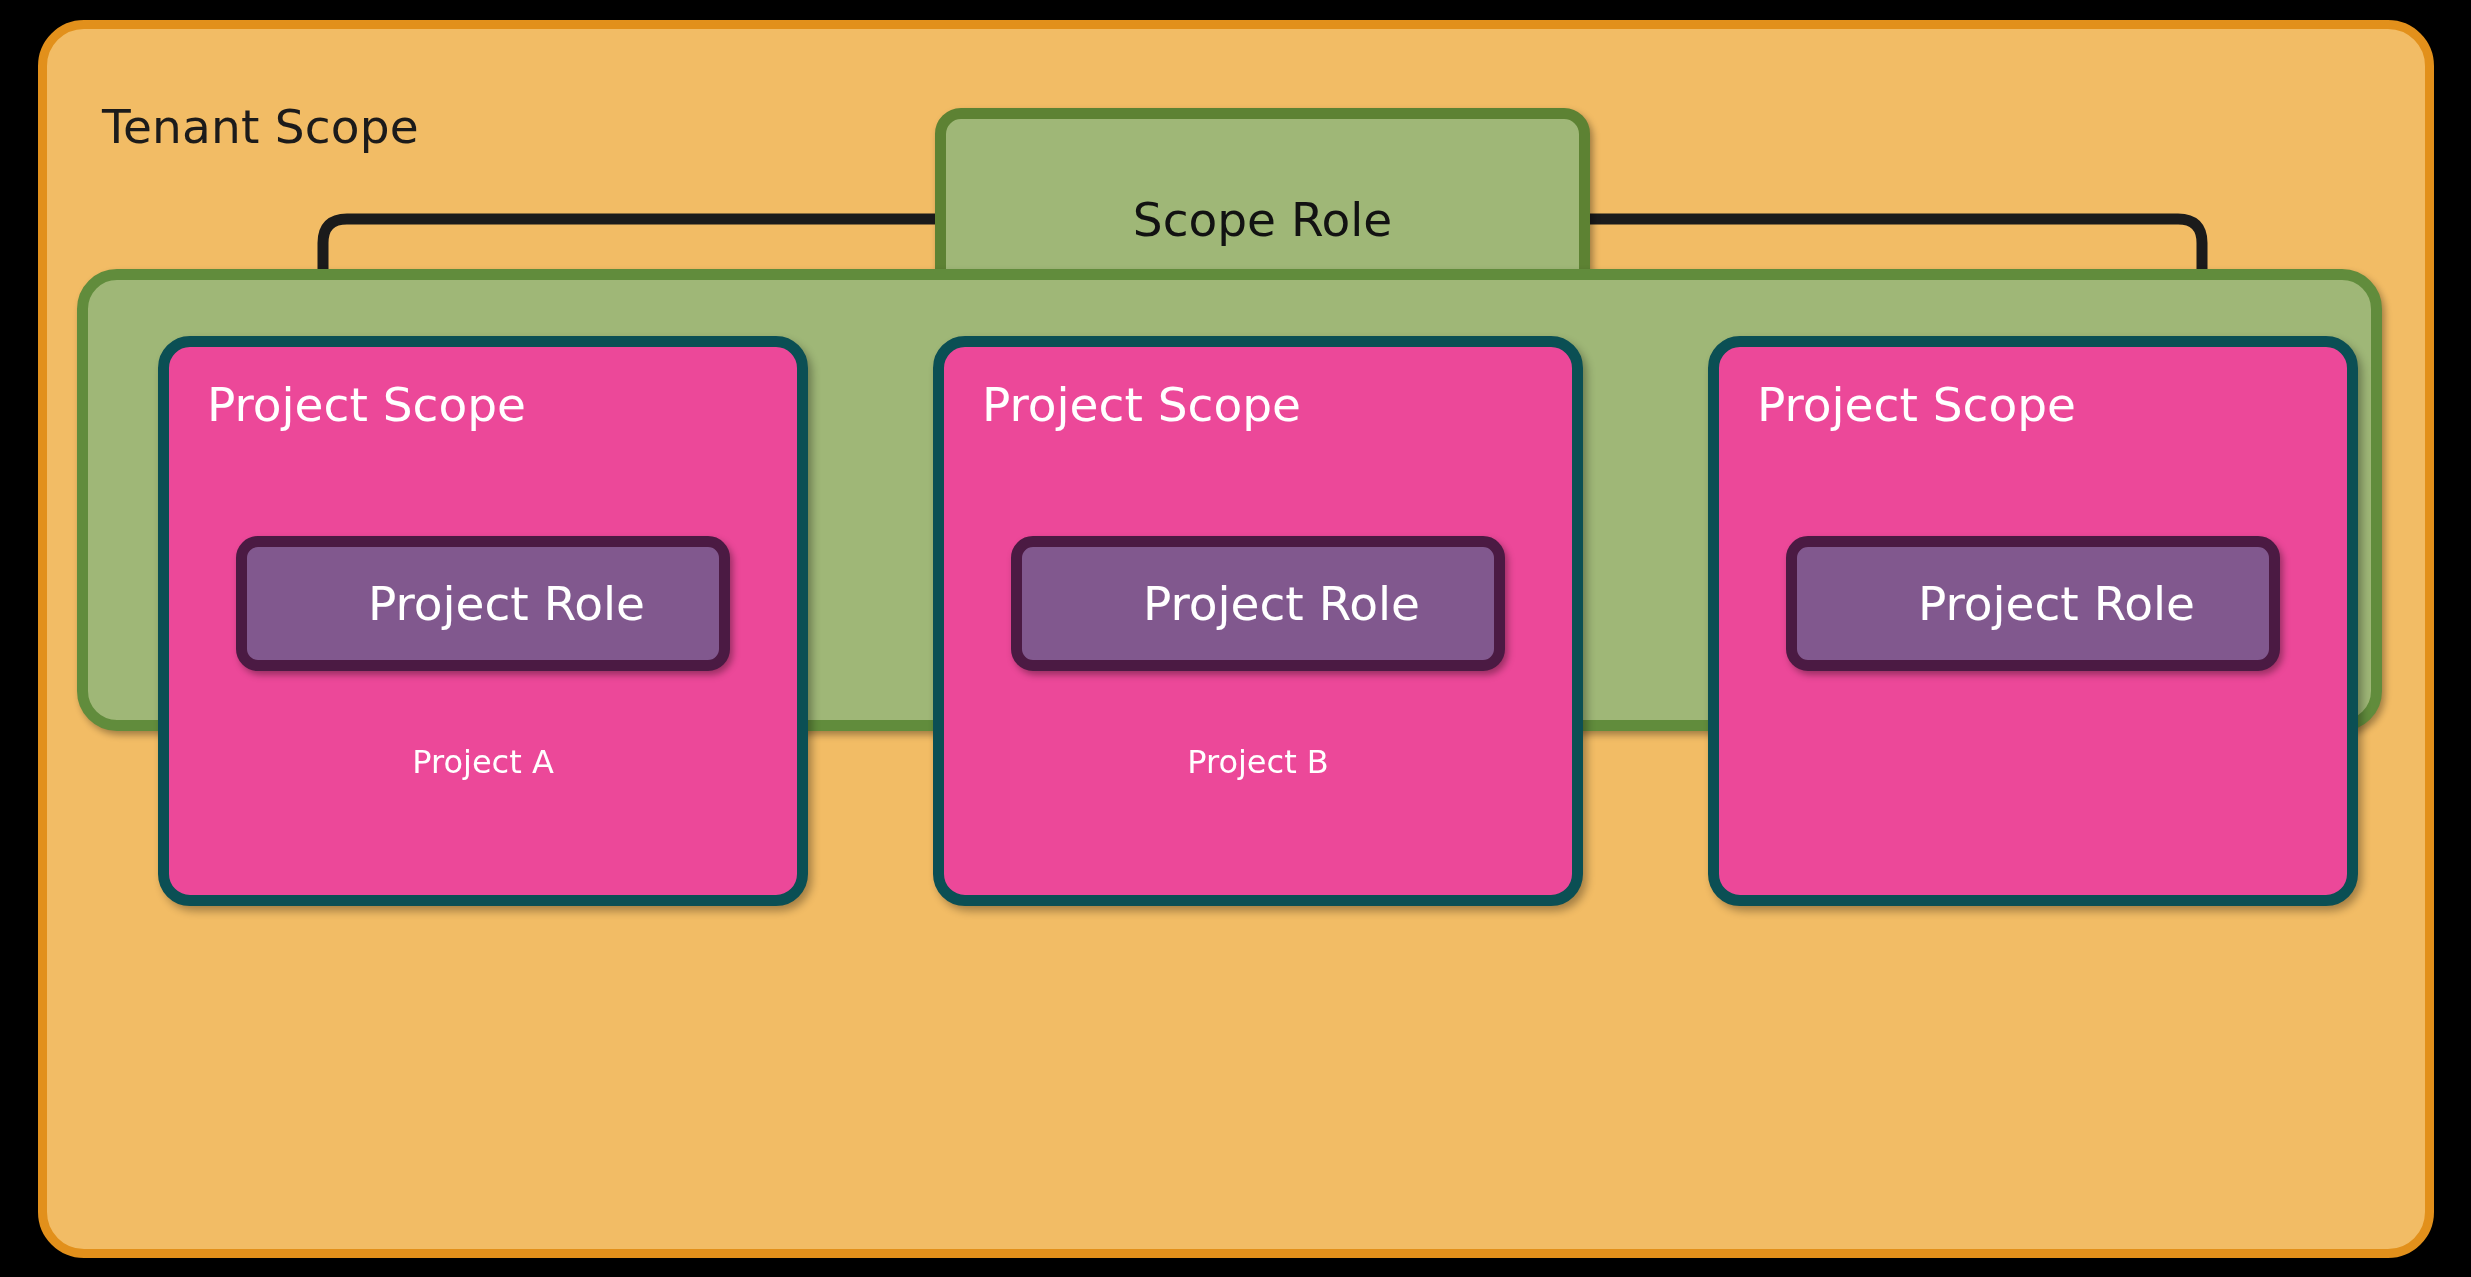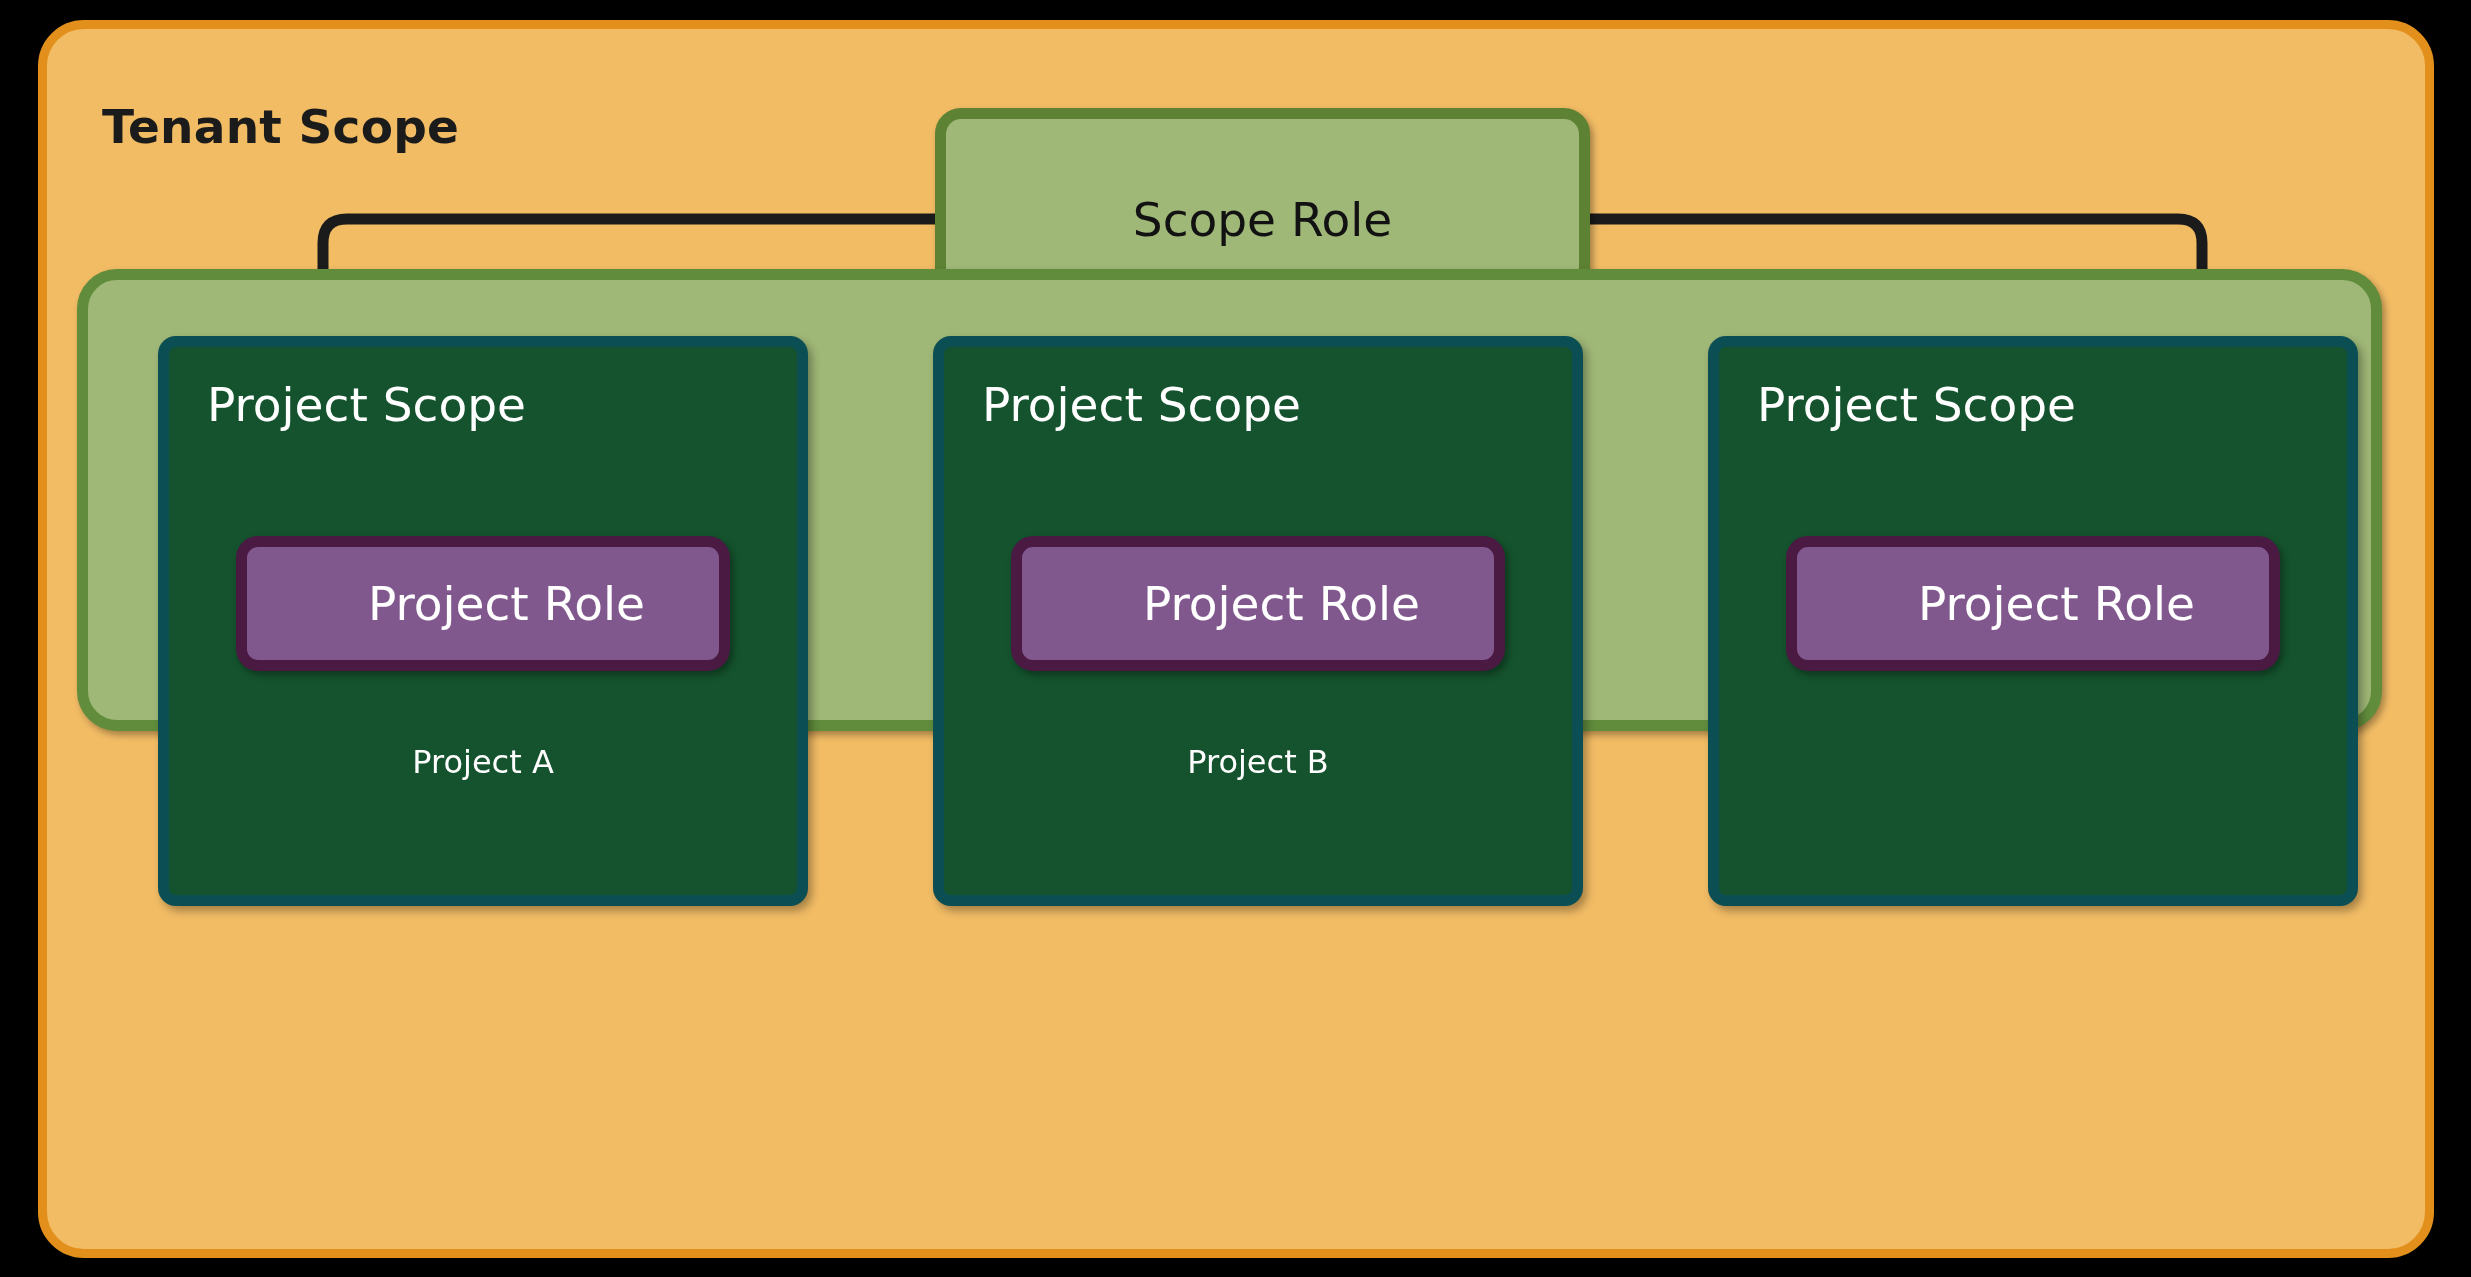--- a/index.html
+++ b/index.html
@@ -35,21 +35,21 @@
     border: 9px solid #E2901B;
     border-radius: 46px;
     box-shadow: 3px 3px 6px rgba(0,0,0,0.45);
   }
 
   #tenant-scope-label {
     position: absolute;
     left: 55px;
     top: 70px;
     font-size: 47px;
-    font-weight: 700;
+    font-weight: 400;
     color: #1C1B1B;
     letter-spacing: 0.2px;
     white-space: nowrap;
   }
 
   
   #tenant-role {
     position: absolute;
     left: 888px;
     top: 79px;
@@ -84,23 +84,23 @@
     box-shadow: 3px 4px 7px rgba(0,0,0,0.33);
   }
 
   
   .project-card {
     position: absolute;
     top: 56px;
     width: 650px;
     height: 570px;
     box-sizing: border-box;
-    background: #14532d;
+    background: #ec4899;
     border: 11px solid #0B4F54;
-    border-radius: 18px;
+    border-radius: 32px;
     box-shadow: 4px 5px 8px rgba(0,0,0,0.32);
   }
   #project-card-0 { left: 70px; }
   #project-card-1 { left: 845px; }
   #project-card-2 { left: 1620px; }
 
   .project-scope-label {
     position: absolute;
     left: 38px;
     top: 30px;

